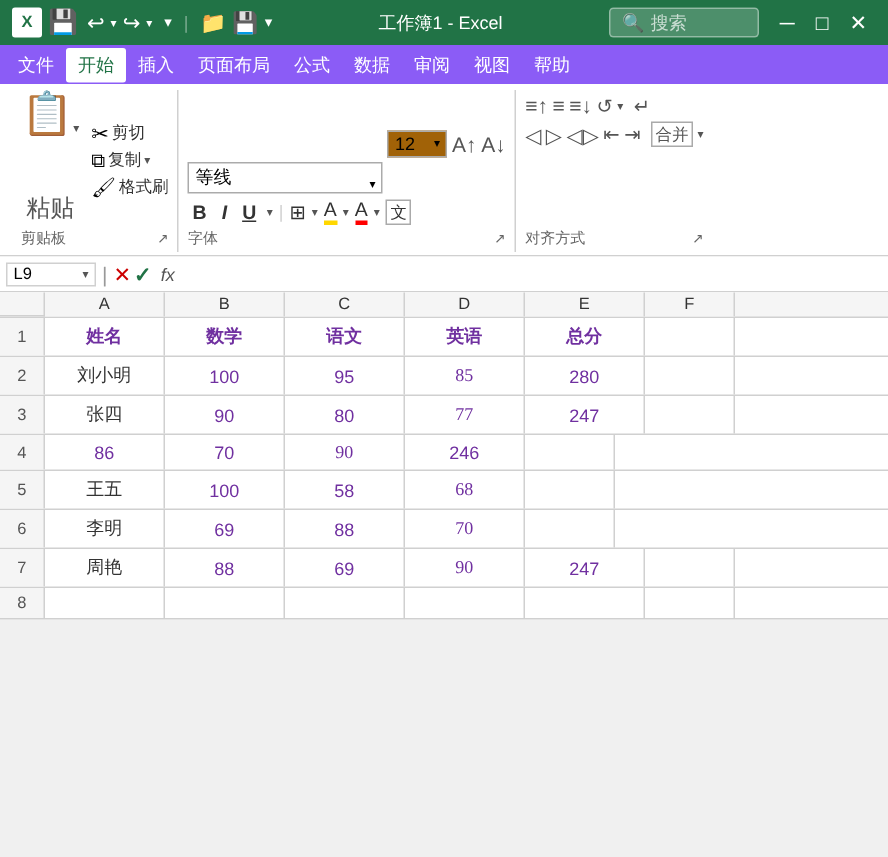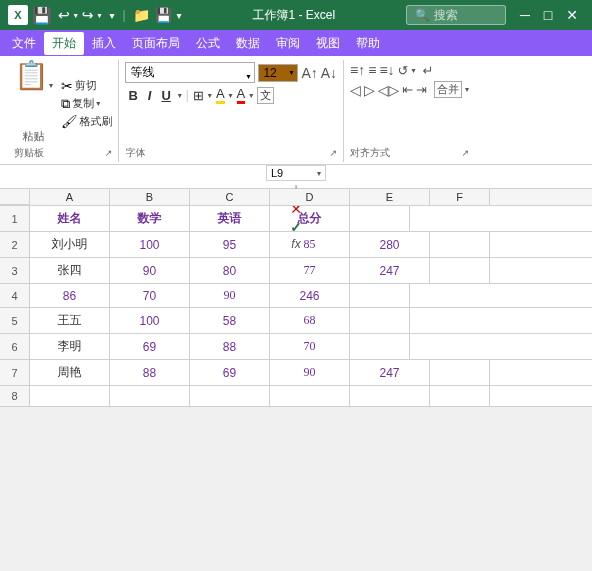--- a/index.html
+++ b/index.html
@@ -57,21 +57,21 @@
     .menu-item.active { background: white; color: #217346; }
 
     
     .ribbon {
       background: #ffffff;
       border-bottom: 1px solid #d0d0d0;
       padding: 4px 8px 2px;
     }
     .font-selector {
       display: flex; align-items: flex-end; border: 1px solid #ababab; padding: 1px 4px;
-      background: white; width: 130px; font-size: 12px; justify-content: space-between;
+      background: white; width: 130px; font-size: 12px; justify-content: space-between; margin-top: 46px;
     }
     .fmt-btn { font-weight: bold; cursor: pointer; font-size: 13px; color: #333; padding: 1px 3px; border-radius: 2px; }
     .fmt-bold { font-weight: bold; }
     .fmt-italic { font-style: italic; }
     .fmt-underline { text-decoration: underline; }
 
     
     .ribbon-main {
       display: flex; align-items: stretch; gap: 0;
     }
@@ -79,21 +79,21 @@
       display: flex; flex-direction: column; padding: 2px 6px 2px 6px;
       border-right: 1px solid #d0d0d0; min-width: fit-content;
     }
     .r-group-top { flex: 1; display: flex; align-items: center; gap: 4px; }
     .r-group-label { font-size: 10px; color: #666; text-align: center; padding-top: 2px; display: flex; justify-content: space-between; align-items: center; }
     .r-expand { font-size: 9px; color: #666; cursor: pointer; }
 
     
     .formula-bar {
       background: white; border-bottom: 1px solid #d0d0d0;
-      height: 24px; display: flex; align-items: center; padding: 0 4px; gap: 2px; flex-direction: column;
+      height: 24px; display: flex; align-items: center; padding: 0 4px; gap: 2px;
     }
     .cell-ref-box {
       width: 60px; border: 1px solid #d0d0d0; padding: 1px 4px; font-size: 11px;
       display: flex; align-items: center; justify-content: space-between;
     }
     .formula-divider { color: #999; font-size: 14px; padding: 0 2px; }
     .formula-confirm { color: #217346; cursor: pointer; font-size: 14px; font-weight: bold; }
     .formula-cancel { color: #cc0000; cursor: pointer; font-size: 14px; }
     .formula-fx { color: #555; font-style: italic; font-size: 12px; padding: 0 4px; }
     .formula-input { flex: 1; border: none; outline: none; font-size: 12px; }
@@ -190,21 +190,21 @@
 <div class="ribbon">
   <div class="ribbon-main">
 
     <div class="r-group">
       <div class="r-group-top">
         <div style="display:flex;flex-direction:column;align-items:center;">
           <div style="display:flex;align-items:flex-start;">
             <span style="font-size:28px;color:#217346;cursor:pointer;line-height:1;">📋</span>
             <span style="font-size:8px;color:#555;margin-top:auto;">▾</span>
           </div>
-          <span style="font-size:11px;color:#555;margin-top:39px;">粘贴</span>
+          <span style="font-size:16px;color:#555;margin-top:39px;">粘贴</span>
         </div>
         <div style="display:flex;flex-direction:column;gap:2px;margin-left:4px;">
           <div style="display:flex;align-items:center;gap:2px;">
             <span style="font-size:14px;cursor:pointer;">✂</span>
             <span style="font-size:11px;color:#333;">剪切</span>
           </div>
           <div style="display:flex;align-items:center;gap:2px;">
             <span style="font-size:13px;cursor:pointer;">⧉</span>
             <span style="font-size:11px;color:#333;">复制</span>
             <span style="font-size:8px;color:#555;">▾</span>
@@ -307,20 +307,21 @@
       <div class="col-header col-c">C</div>
       <div class="col-header col-d">D</div>
       <div class="col-header col-e">E</div>
       <div class="col-header col-f">F</div>
     </div>
 
     <div class="data-row">
       <div class="row-number">1</div>
       <div class="cell col-a cell-header">姓名</div>
       <div class="cell col-b cell-header">数学</div>
+      <div class="cell col-c cell-header">语文</div>
       <div class="cell col-d cell-header">英语</div>
       <div class="cell col-e cell-header">总分</div>
       <div class="cell col-f"></div>
     </div>
 
     <div class="data-row">
       <div class="row-number">2</div>
       <div class="cell col-a cell-name">刘小明</div>
       <div class="cell col-b cell-math">100</div>
       <div class="cell col-c cell-chinese">95</div>

